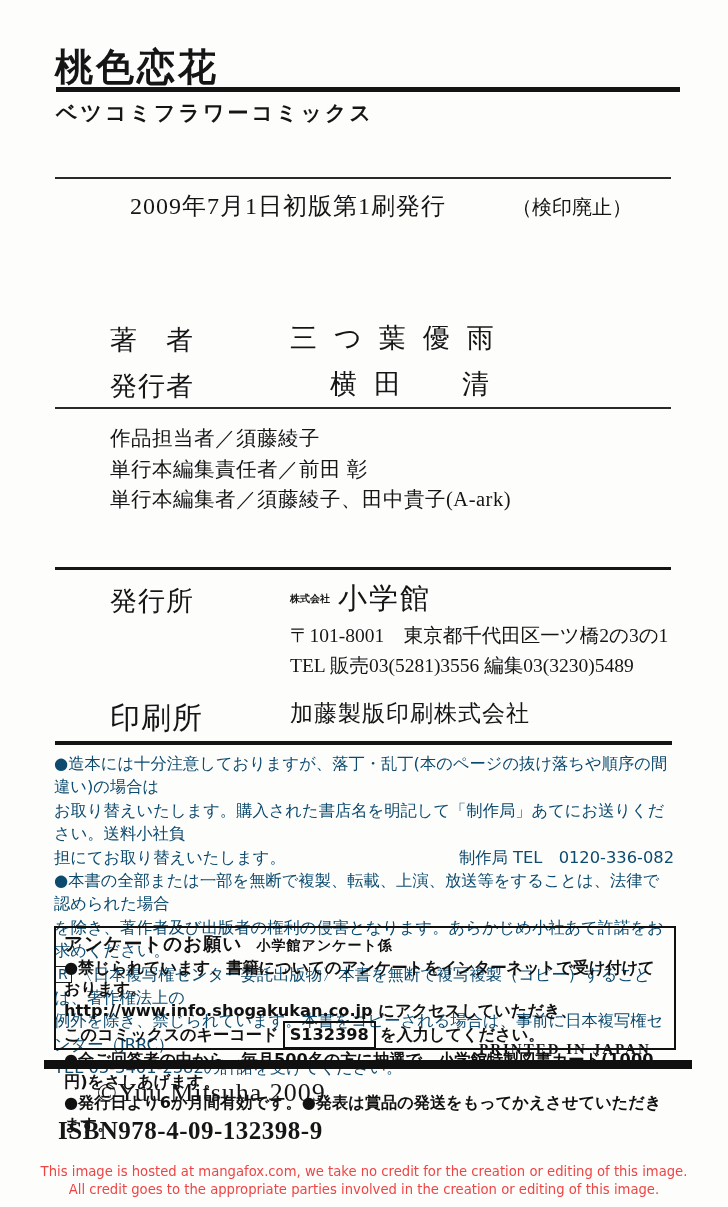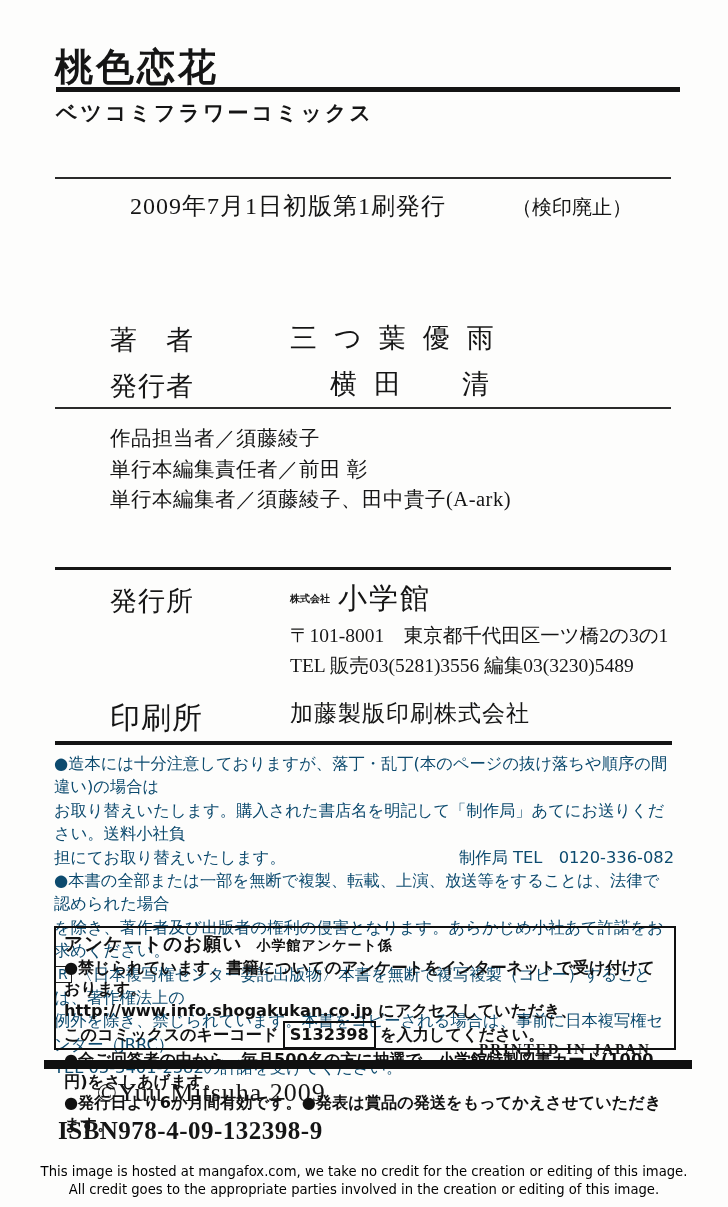--- a/index.html
+++ b/index.html
@@ -61,21 +61,21 @@
           line-height:18px;}
 
   .bar-bottom{left:44px;top:1060px;width:648px;height:9px;background:#101010;}
 
   .copyright{left:60px;top:1078px;font-size:26px;letter-spacing:1px;margin-left:37px;}
   .printed{left:479px;top:1041px;font-size:15px;font-weight:bold;letter-spacing:2px;}
   .isbn{left:58px;top:1117px;font-size:25px;font-weight:bold;letter-spacing:0.5px;}
 
   .host-notice{left:0;top:1163px;width:728px;text-align:center;
                font-family:"DejaVu Sans","Liberation Sans",sans-serif;
-               font-size:13.2px;line-height:17.5px;color:#000000;}
+               font-size:13.2px;line-height:17.5px;color:#ef4444;}
 </style>
 </head>
 <body>
 
 <div class="page">
 
   <div class="abs title sans">桃色恋花</div>
   <div class="abs rule-title"></div>
   <div class="abs subtitle sans">ベツコミフラワーコミックス</div>
 

